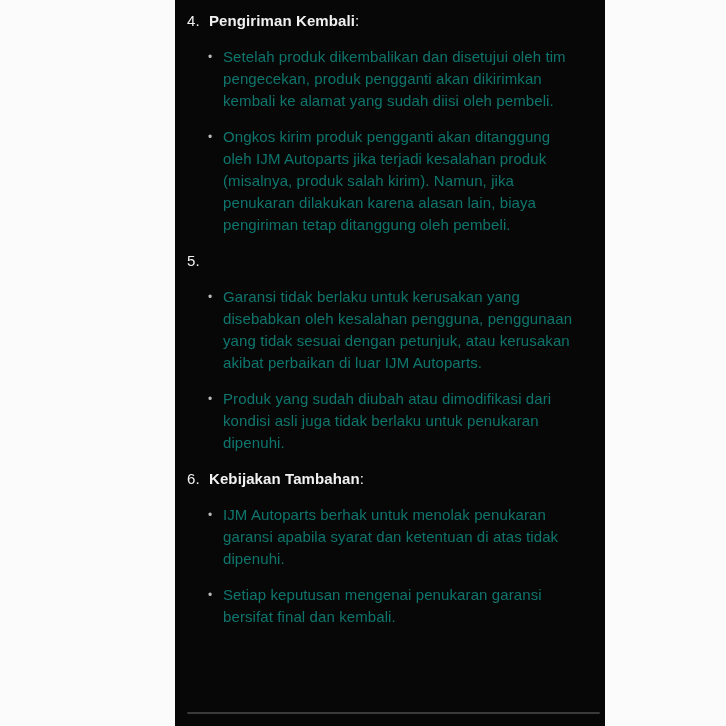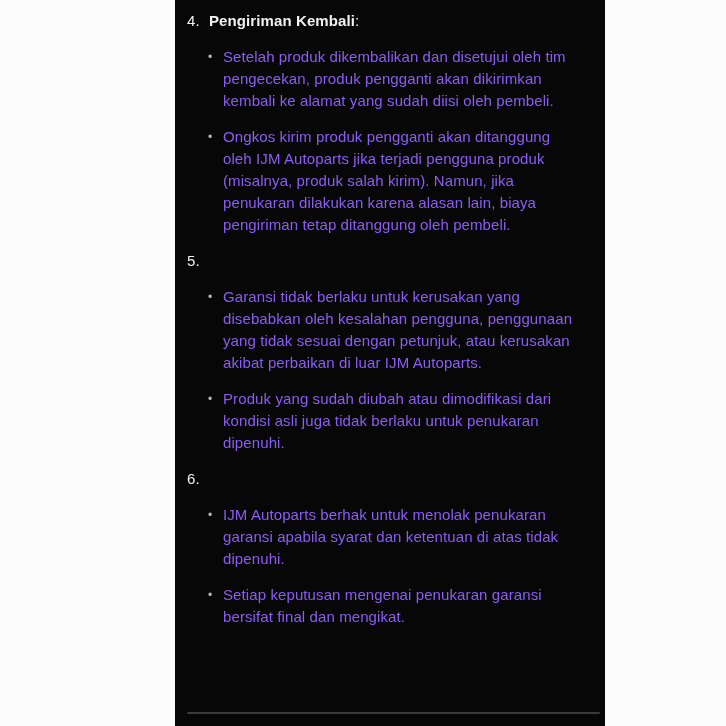--- a/index.html
+++ b/index.html
@@ -33,21 +33,21 @@
   .bullet {
     display:flex;
     margin:0 0 14px 21px;
   }
   .dot {
     width:15px; flex:0 0 15px;
     color:#b9b9b9;
     font-size:12px;
     line-height:22px;
   }
-  .btxt { flex:1 1 auto; color:#8b5cf6; }
+  .btxt { flex:1 1 auto; color:#0f766e; }
   .divider {
     position:absolute;
     left:12px; right:5px; bottom:12px;
     height:2px;
     border-radius:1px;
     background:#3a3a3c;
   }
 </style>
 </head>
 <body style="background: rgb(251, 251, 251);">
@@ -60,21 +60,21 @@
       <span class="ttl"><b class="title">Pengiriman Kembali</b><span class="suffix">:</span></span>
     </div>
     <div class="bullets">
   <div class="bullet">
     <span class="dot">•</span>
     <span class="btxt">Setelah produk dikembalikan dan disetujui oleh tim pengecekan, produk pengganti akan dikirimkan kembali ke alamat yang sudah diisi oleh pembeli.</span>
   </div>
 
   <div class="bullet">
     <span class="dot">•</span>
-    <span class="btxt">Ongkos kirim produk pengganti akan ditanggung oleh IJM Autoparts jika terjadi pengguna produk (misalnya, produk salah kirim). Namun, jika penukaran dilakukan karena alasan lain, biaya pengiriman tetap ditanggung oleh pembeli.</span>
+    <span class="btxt">Ongkos kirim produk pengganti akan ditanggung oleh IJM Autoparts jika terjadi kesalahan produk (misalnya, produk salah kirim). Namun, jika penukaran dilakukan karena alasan lain, biaya pengiriman tetap ditanggung oleh pembeli.</span>
   </div>
 </div>
   </section>
 
   <section class="section">
     <div class="heading">
       <span class="num">5.</span>
     </div>
     <div class="bullets">
   <div class="bullet">
@@ -85,28 +85,29 @@
   <div class="bullet">
     <span class="dot">•</span>
     <span class="btxt">Produk yang sudah diubah atau dimodifikasi dari kondisi asli juga tidak berlaku untuk penukaran dipenuhi.</span>
   </div>
 </div>
   </section>
 
   <section class="section">
     <div class="heading">
       <span class="num">6.</span>
+      <span class="ttl"><b class="title">Kebijakan Tambahan</b><span class="suffix">:</span></span>
     </div>
     <div class="bullets">
   <div class="bullet">
     <span class="dot">•</span>
     <span class="btxt">IJM Autoparts berhak untuk menolak penukaran garansi apabila syarat dan ketentuan di atas tidak dipenuhi.</span>
   </div>
 
   <div class="bullet">
     <span class="dot">•</span>
-    <span class="btxt">Setiap keputusan mengenai penukaran garansi bersifat final dan mengikat.</span>
+    <span class="btxt">Setiap keputusan mengenai penukaran garansi bersifat final dan kembali.</span>
   </div>
 </div>
   </section>
 </div>
   <div class="divider" style="background: rgb(58, 58, 60);"></div>
 </div>
 
 </body></html>

